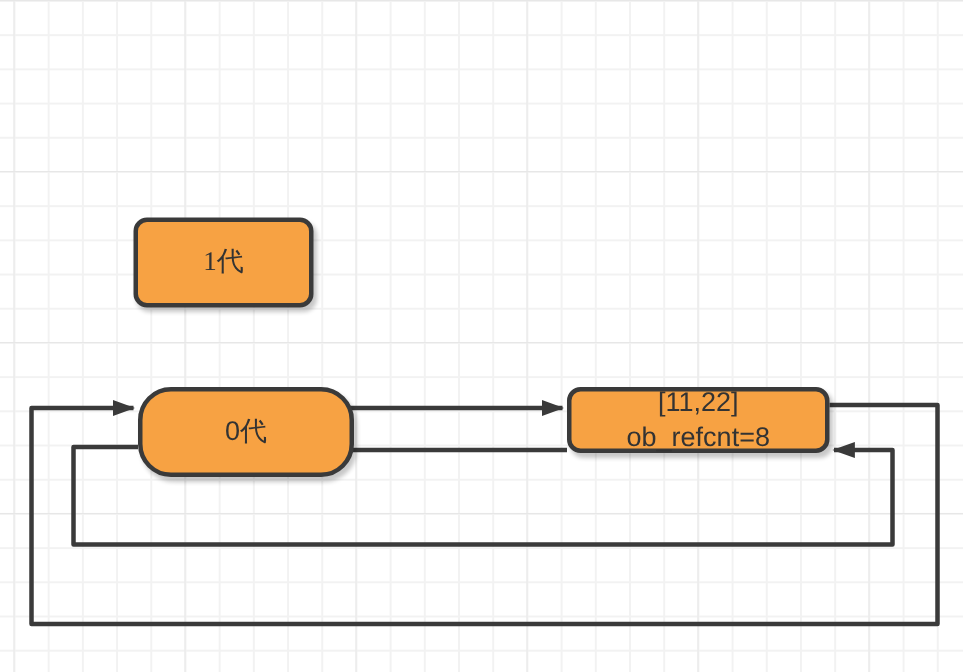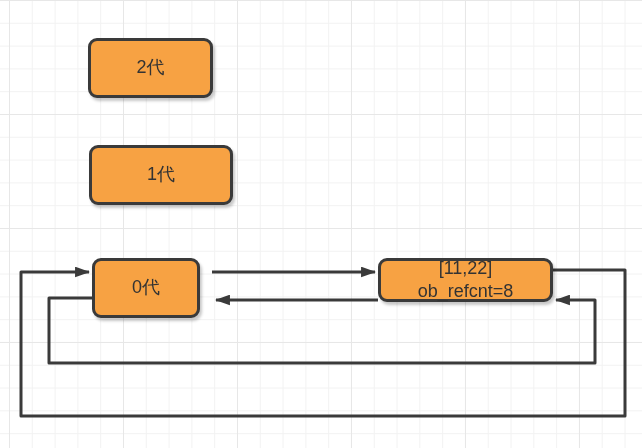--- a/index.html
+++ b/index.html
@@ -52,44 +52,41 @@
     display:flex;
     flex-direction:column;
     align-items:center;
     justify-content:center;
     color:var(--text-color);
     font-size:18px;
     line-height:1.3;
     text-align:center;
   }
   .node-gen2{left:88px; top:38px;  width:125px; height:60px;}
-  .node-gen1{left:89px; top:145px; width:144px; height:60px;}
-  .node-gen0{left:92px; top:258px; width:108px; height:60px;}
+  .node-gen1{left:89px; top:145px; width:120px; height:60px;font-family:Liberation Serif, serif;}
+  .node-gen0{left:92px; top:258px; width:144px; height:60px;border-radius:22px;}
   .node-list{left:378px;top:258px; width:175px; height:44px;}
 </style>
 </head>
 <body>
 
 <div class="canvas">
 
   <svg class="edges" viewBox="0 0 642 448" xmlns="http://www.w3.org/2000/svg">
     <defs>
       <marker id="arrow" viewBox="0 0 14 10" refX="13" refY="5" markerWidth="15" markerHeight="11" markerUnits="userSpaceOnUse" orient="auto">
         <path d="M0,0 L14,5 L0,10 Z"></path>
       </marker>
     </defs>
     <path d="M 212 272 L 375 272" marker-end="url(#arrow)"></path>
     <path d="M 378 300 L 216 300" marker-end="url(#arrow)"></path>
     <path d="M 553 270 L 625 270 L 625 416 L 21 416 L 21 272 L 89 272" marker-end="url(#arrow)"></path>
     <path d="M 92 298 L 49 298 L 49 363 L 595 363 L 595 300 L 556 300" marker-end="url(#arrow)"></path>
   </svg>
 
-  <div class="node node-gen2">
-    <span>2代</span>
-  </div>
 
   <div class="node node-gen1">
     <span>1代</span>
   </div>
 
   <div class="node node-gen0">
     <span>0代</span>
   </div>
 
   <div class="node node-list">

